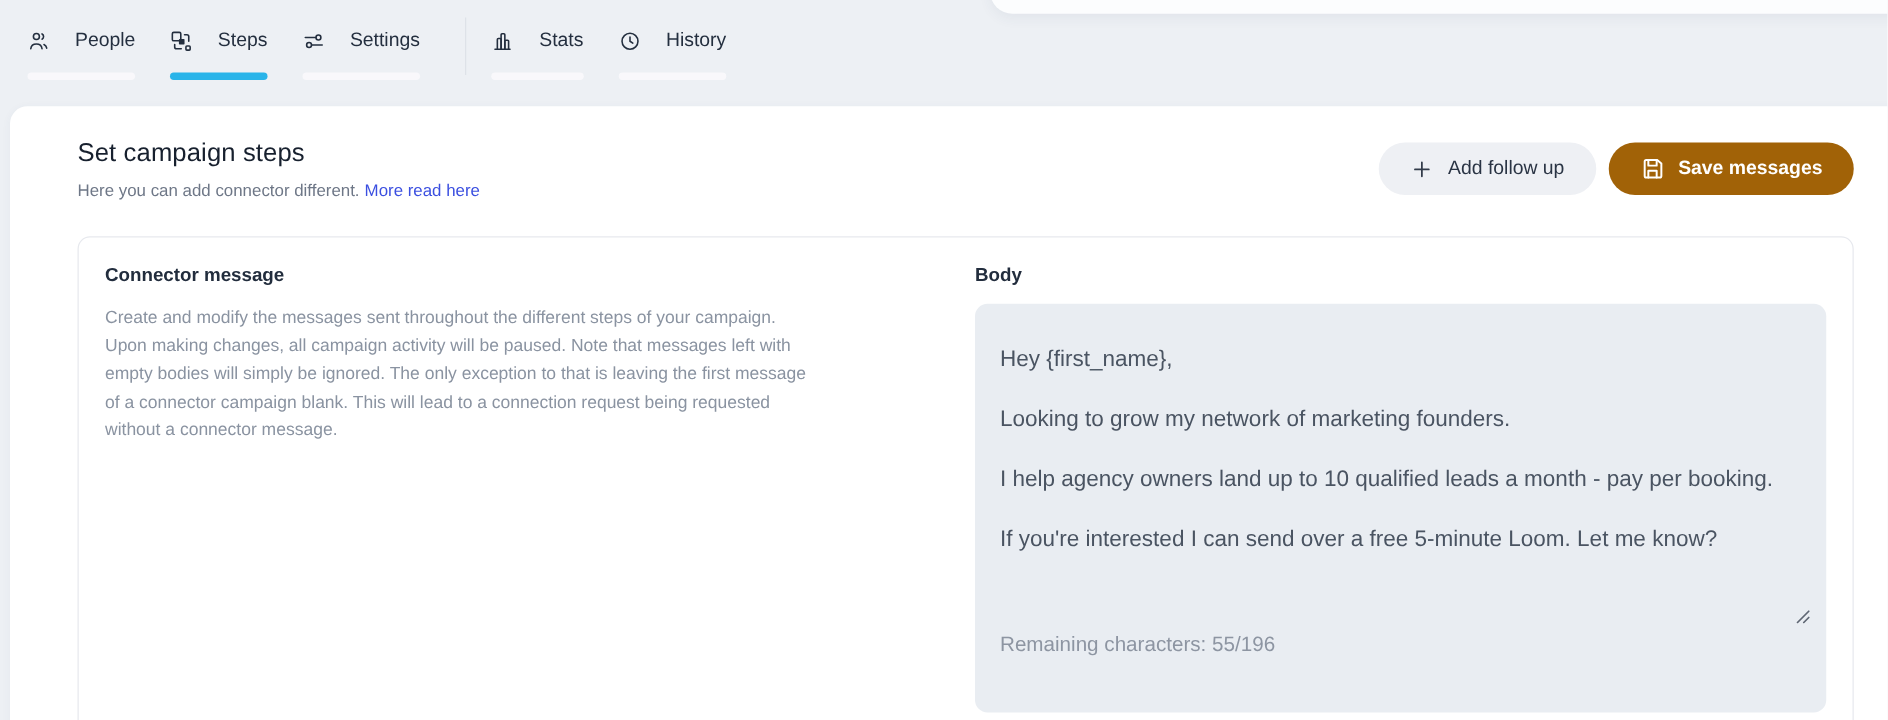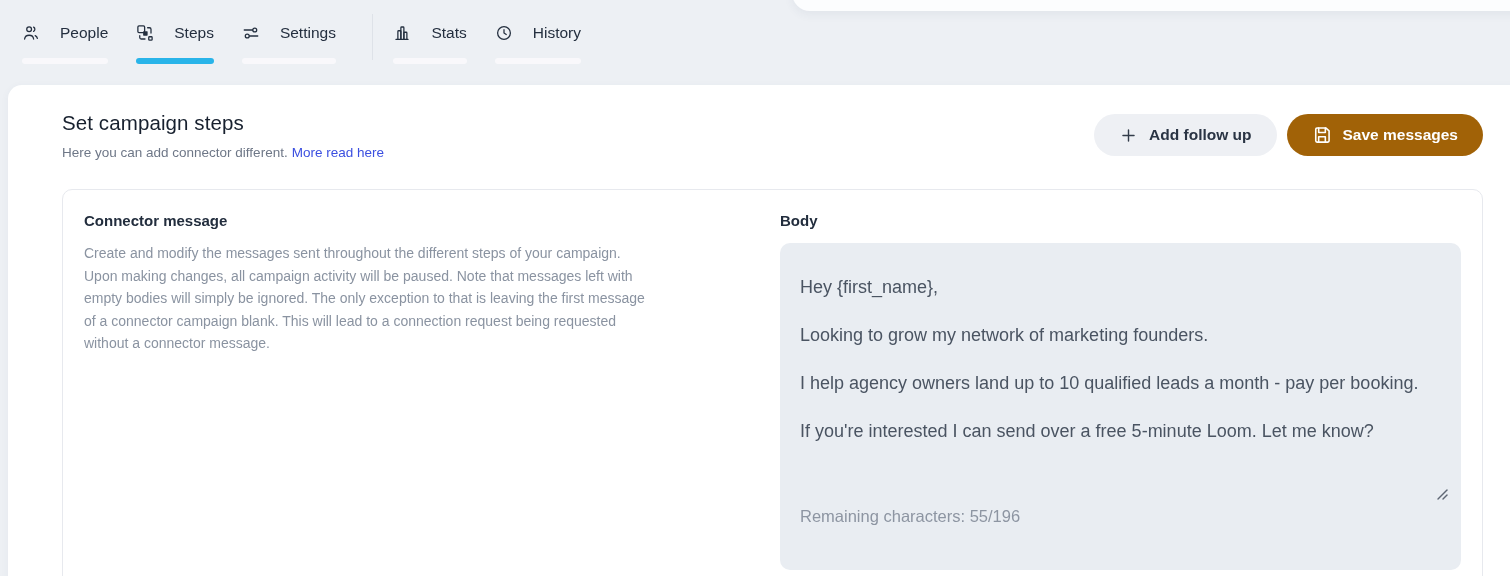--- a/index.html
+++ b/index.html
@@ -34,21 +34,21 @@
     box-shadow:0 2px 8px rgba(50,70,110,0.05);
     padding:26px 0 0 54px;
   }
   .panel-header { width:1421px; display:flex; justify-content:space-between; align-items:flex-start; }
   .page-title { margin:0 0 10px; font-size:20.5px; font-weight:400; color:#17202e; letter-spacing:0.1px; }
   .subtitle { margin:0; font-size:13.5px; color:#6e7787; }
   .subtitle a { color:#3b4fe0; text-decoration:none; margin-left:4px; cursor:pointer; }
 
   .head-actions { display:flex; align-items:center; gap:10px; margin-top:3px; }
   .btn { display:flex; align-items:center; border:none; height:42px; border-radius:21px; cursor:pointer; font-family:inherit; }
-  .btn-secondary { background:#eef0f4; color:#2a3444; font-size:15.5px; font-weight:700; padding:0 25px; gap:11px; }
+  .btn-secondary { background:#eef0f4; color:#2a3444; font-size:15.5px; font-weight:400; padding:0 25px; gap:11px; }
   .btn-secondary svg { display:block; }
   .btn-primary { background:#a16207; color:#ffffff; font-size:15.5px; font-weight:600; padding:0 25px; gap:11px; }
   .btn-primary svg { display:block; }
 
   
   .card {
     width:1421px; height:470px; margin-top:29px;
     border:1px solid #e7e9ee; border-radius:10px;
     display:flex; padding:20px 21px; background:#fff;
   }

